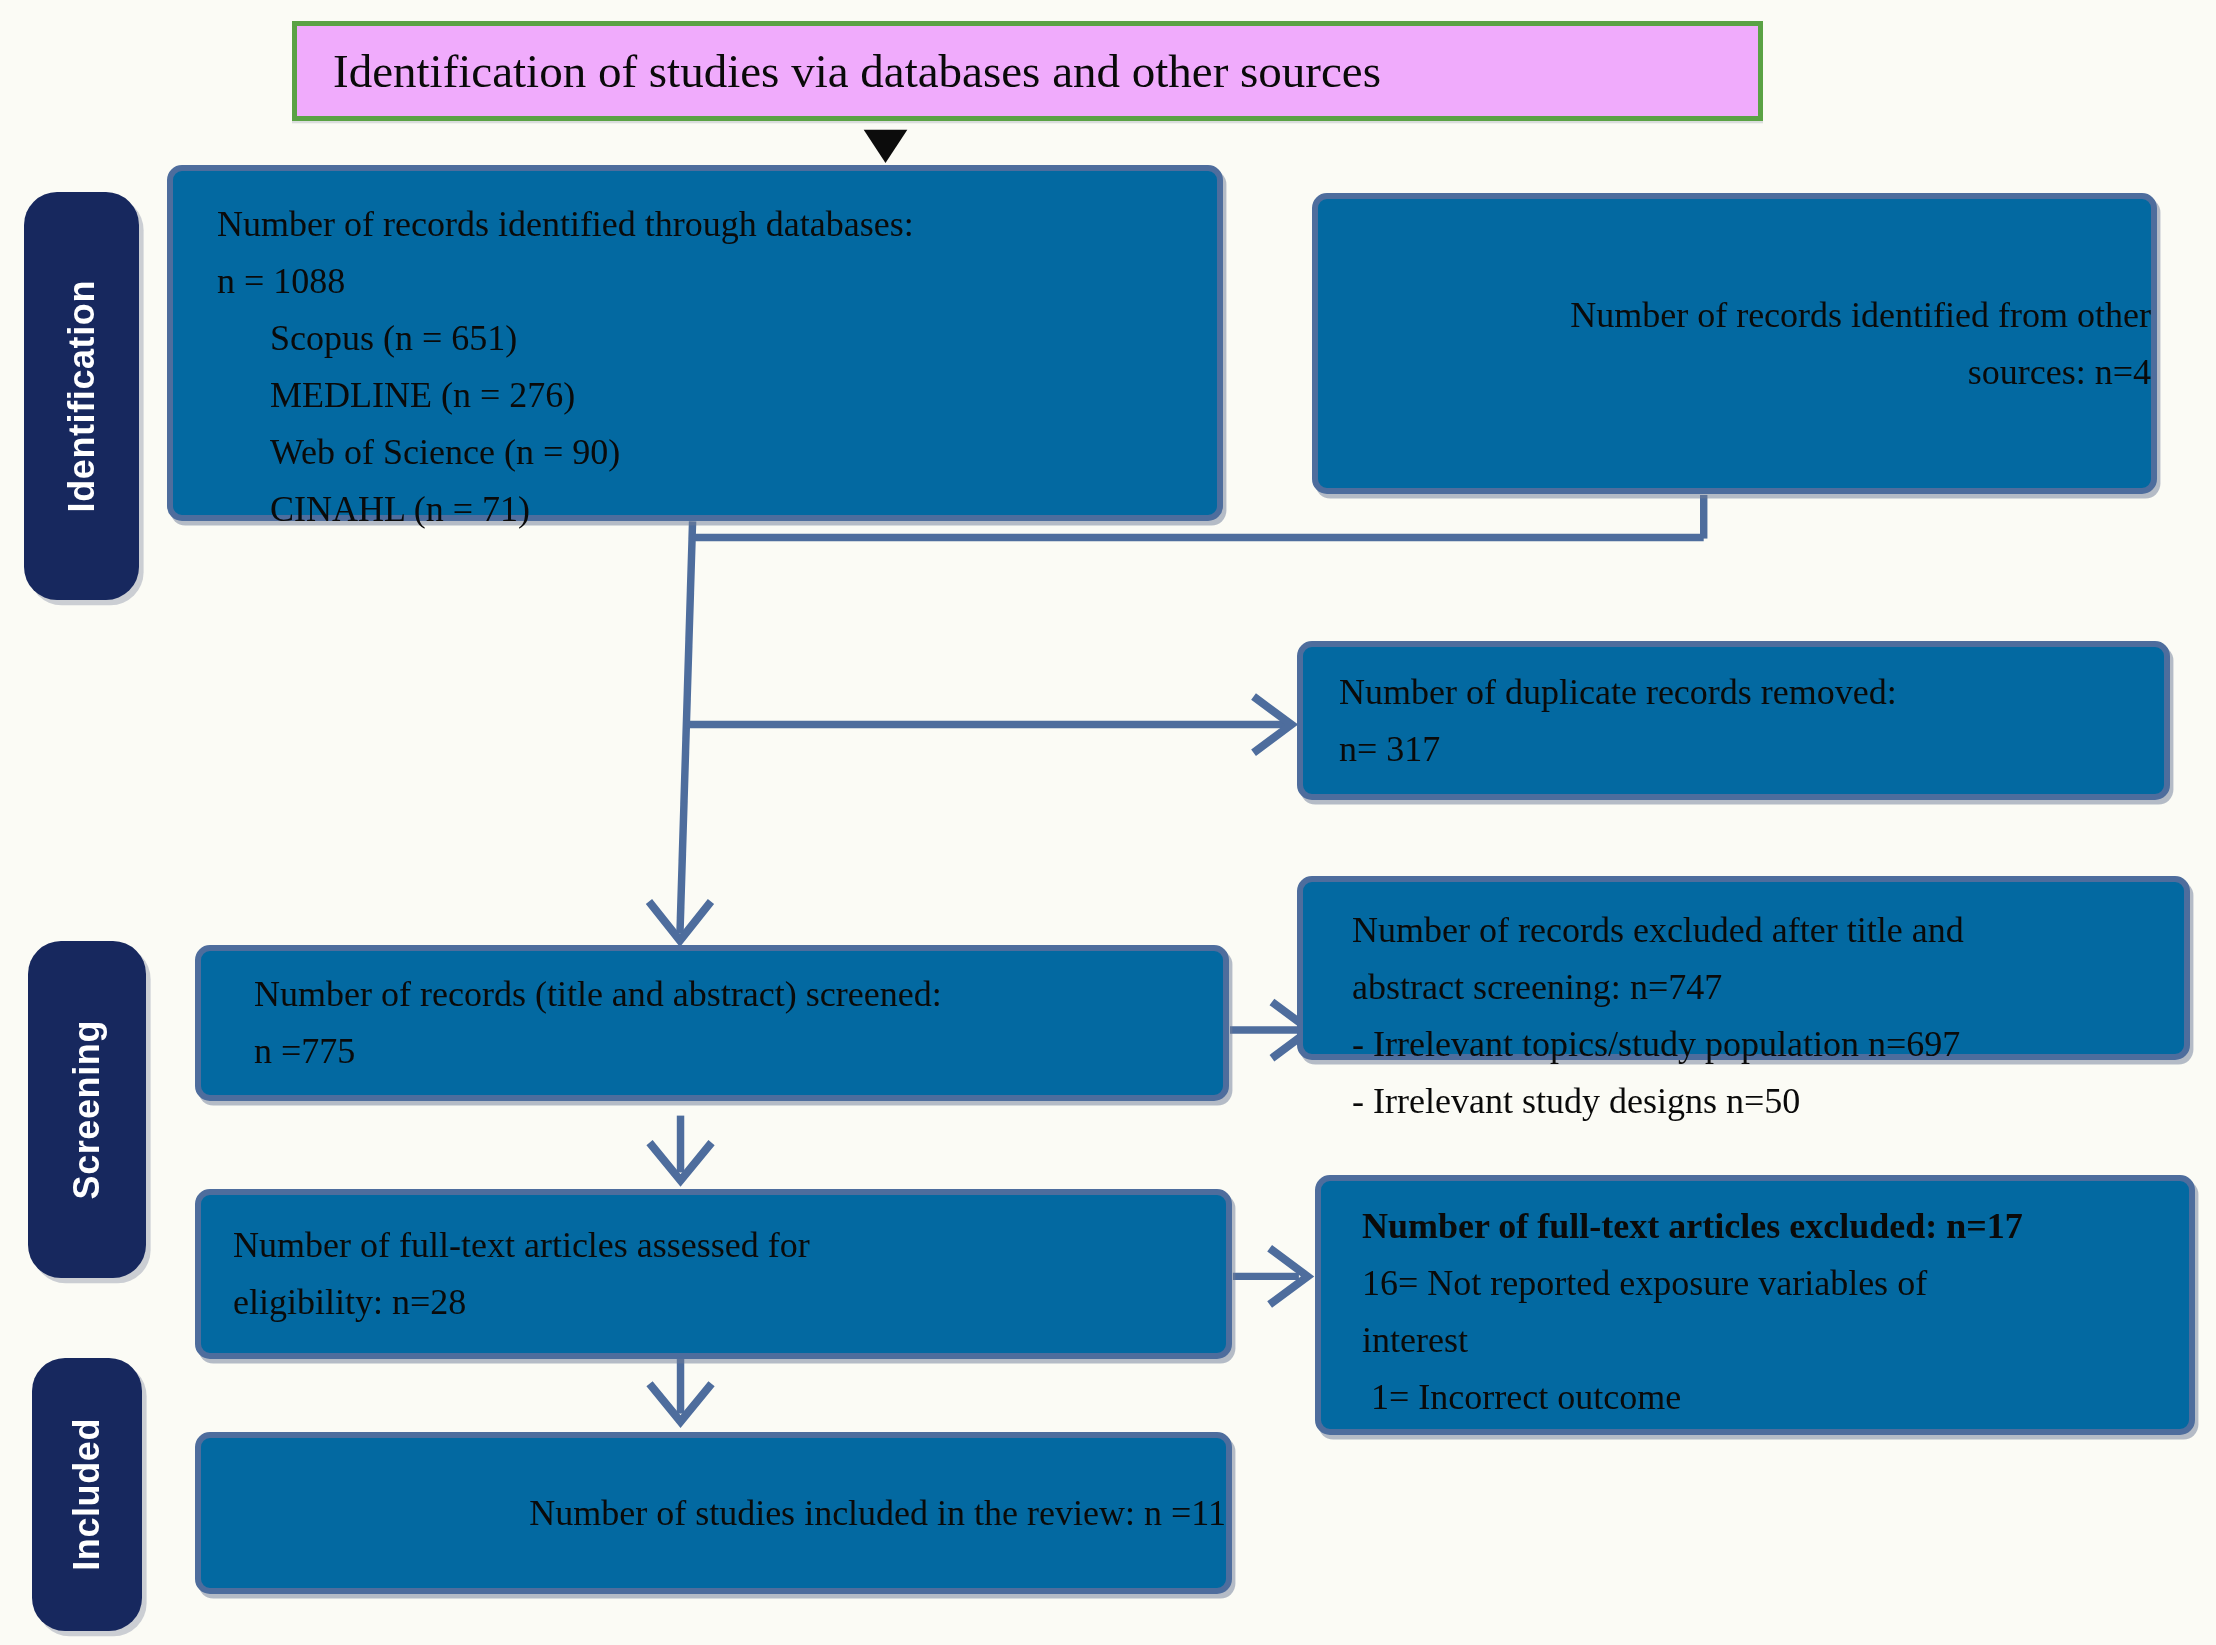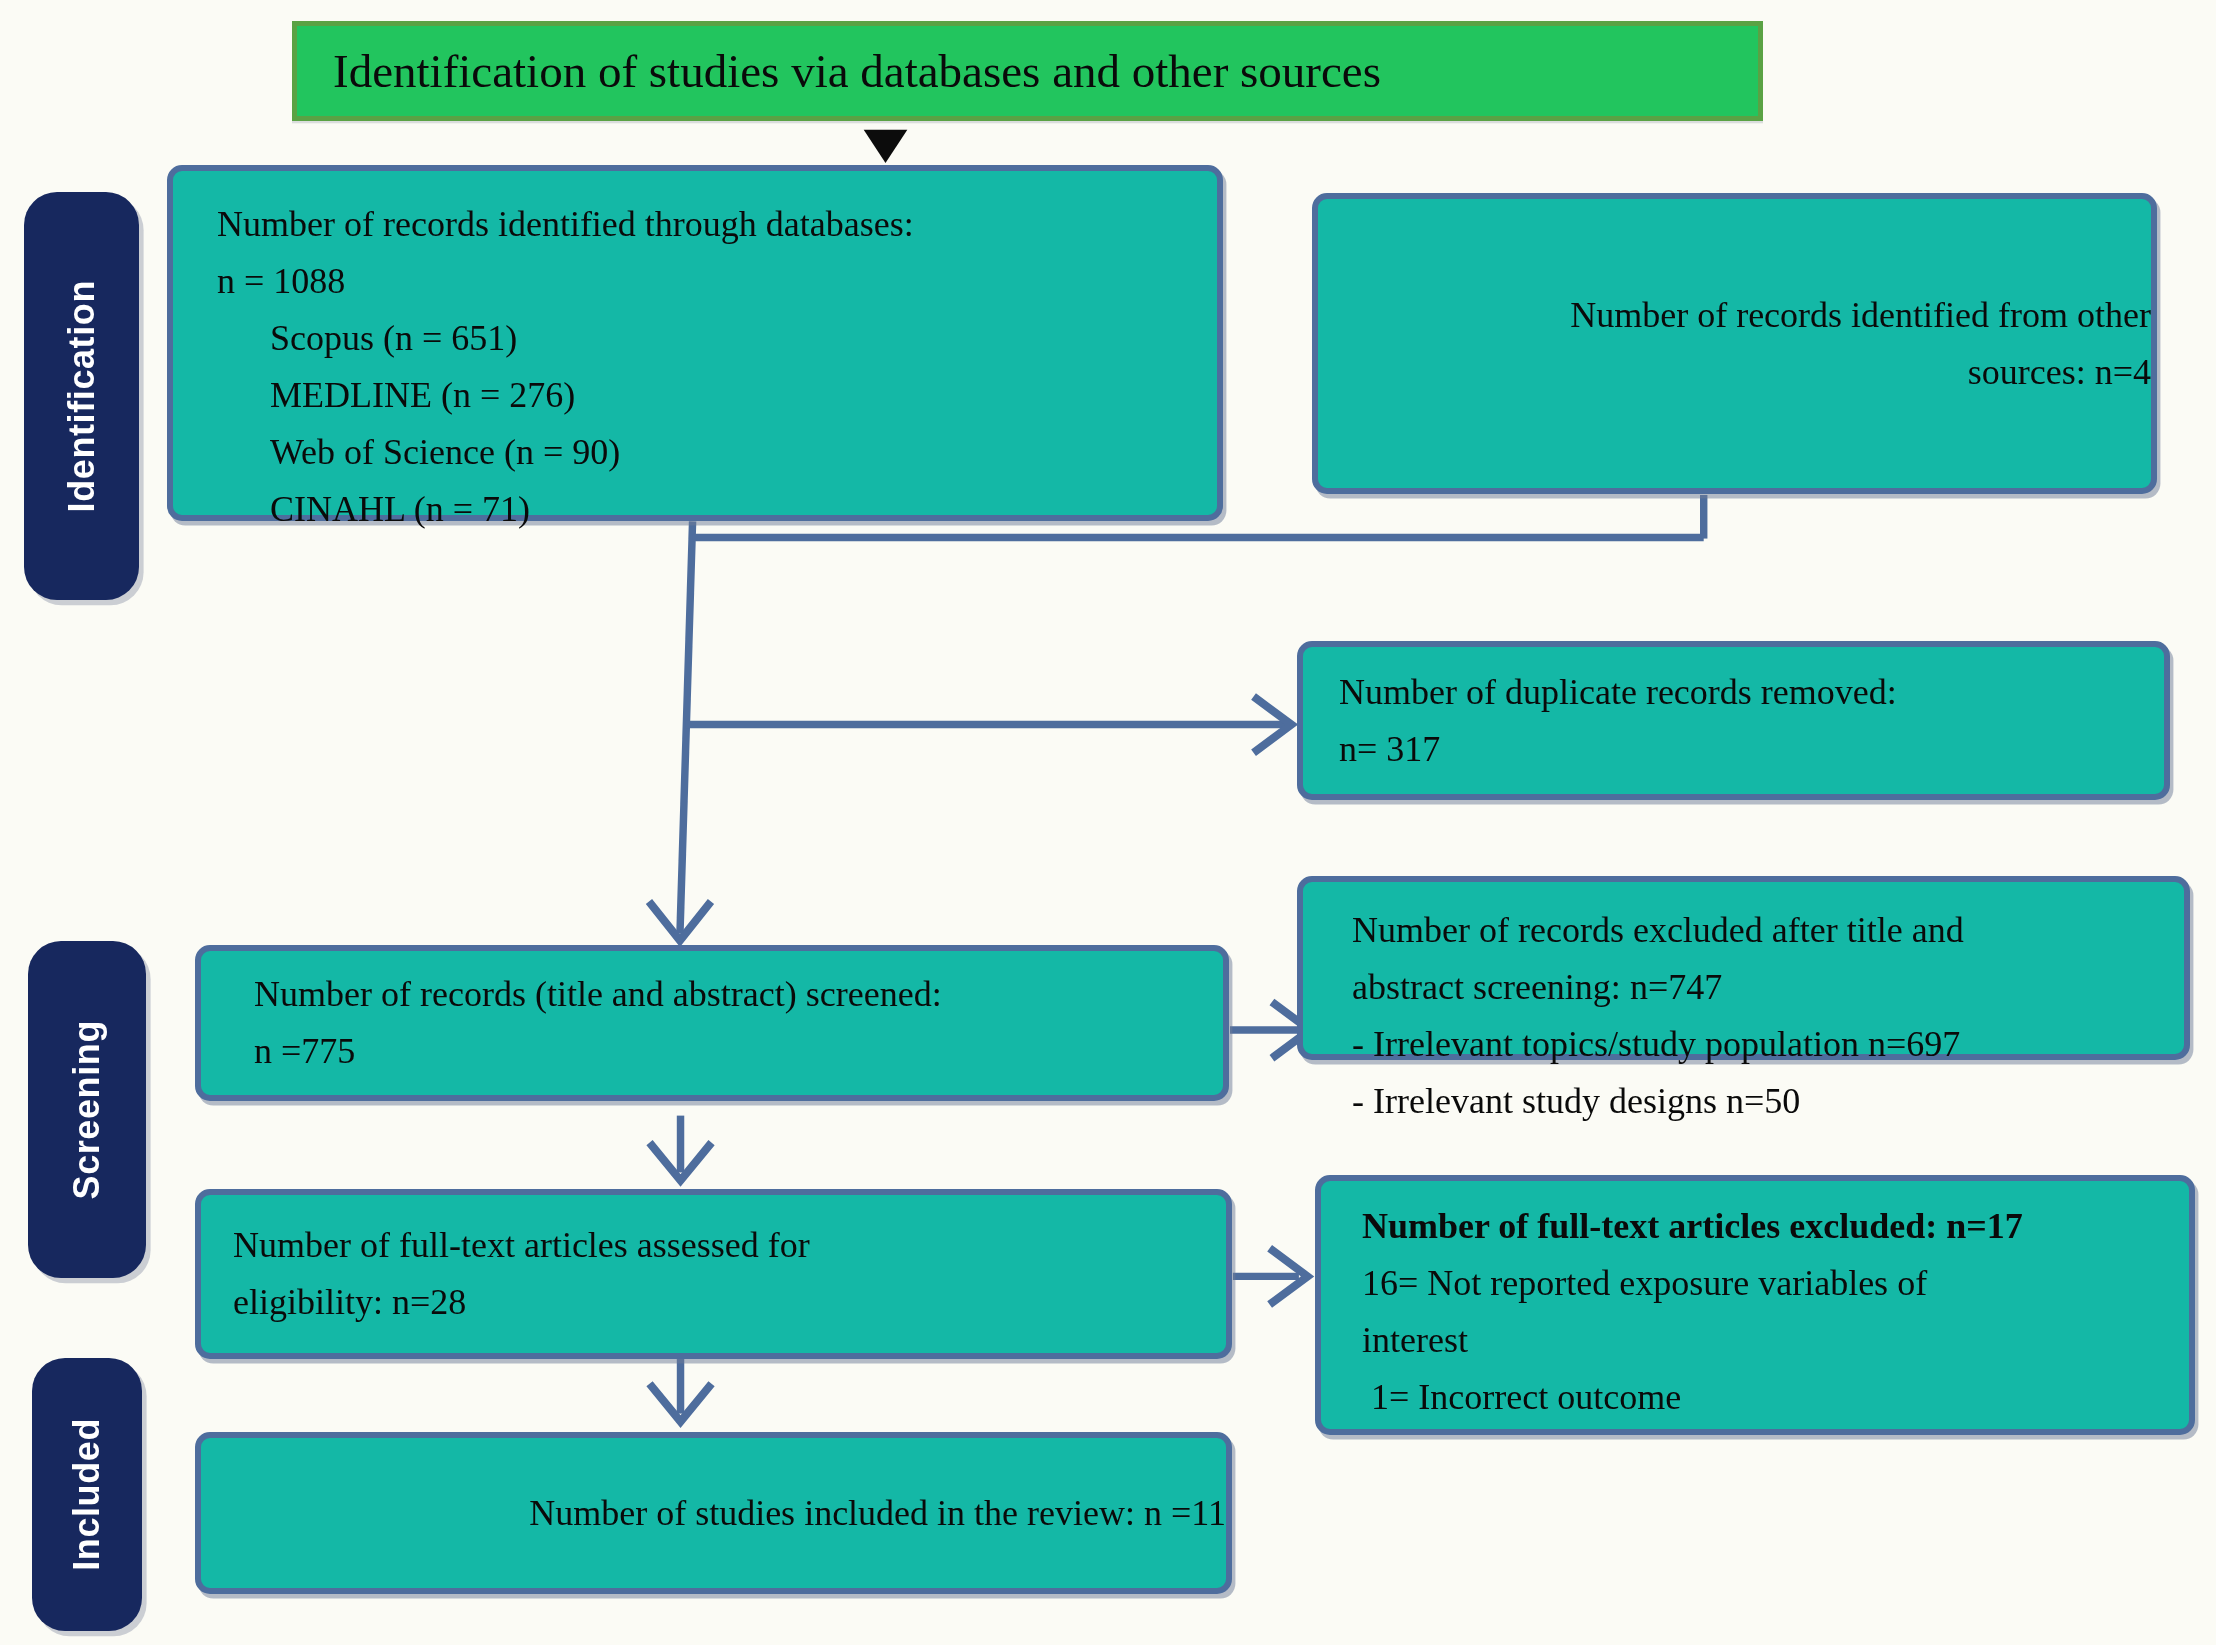--- a/index.html
+++ b/index.html
@@ -17,33 +17,33 @@
     position: absolute;
     left: 0; top: 0;
     width: 2216px; height: 1645px;
   }
   .title-box {
     position: absolute;
     left: 292px; top: 20.7px;
     width: 1471px; height: 100px;
     box-sizing: border-box;
     border: 5.2px solid #5aa244;
-    background: #22c55e;
+    background: #f0abfc;
     display: flex;
     align-items: center;
     padding-left: 36px;
     font-size: 47px;
     box-shadow: 0 2.3px 0 rgba(120,130,150,0.25);
   }
   .fbox {
     position: absolute;
     box-sizing: border-box;
     border: 6.9px solid #4e6d9d;
     border-radius: 15px;
-    background: #14b8a6;
+    background: #0369a1;
     box-shadow: 3.4px 4.6px 0 rgba(110,124,152,0.5);
     display: flex;
     flex-direction: column;
     justify-content: center;
     font-size: 36px;
     line-height: 57px;
   }
   .fbox.top-align { justify-content: flex-start; }
   .line { white-space: pre-wrap; }
   .indent { padding-left: 53px; }

